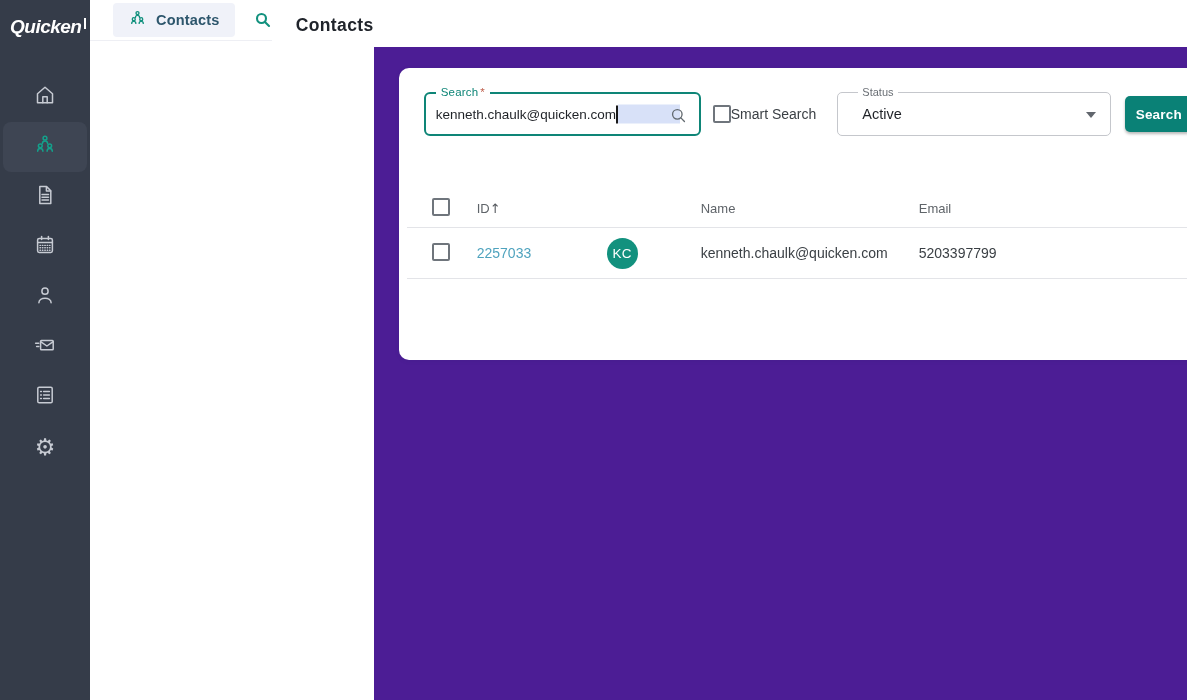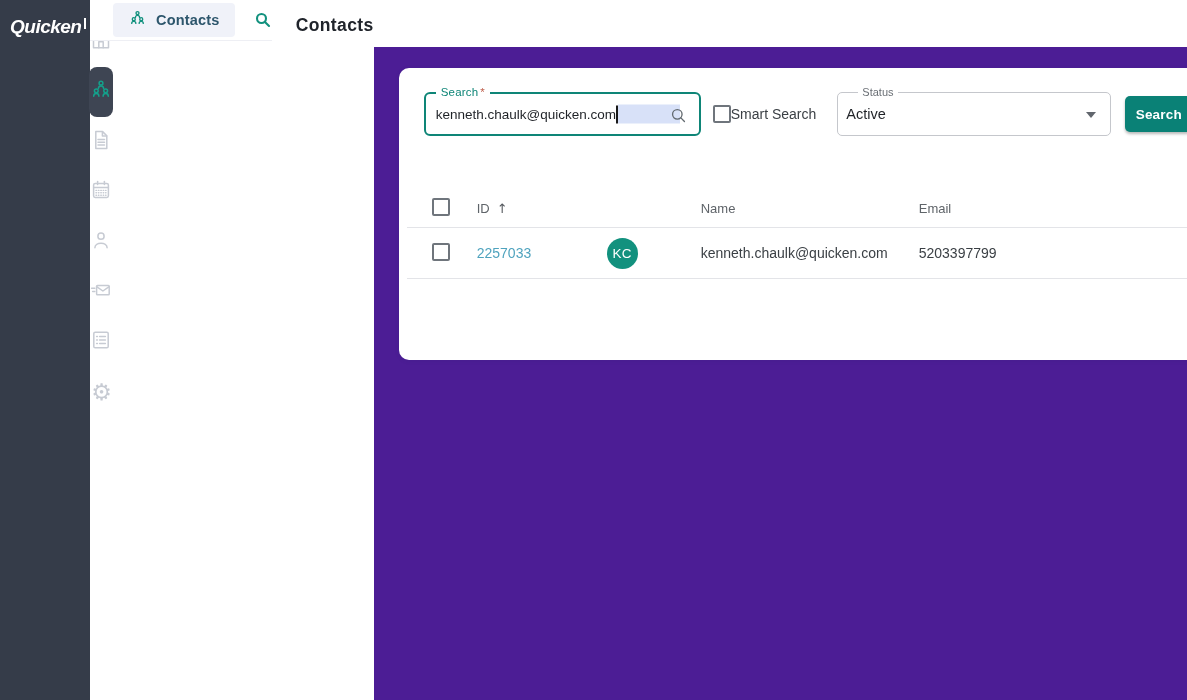--- a/index.html
+++ b/index.html
@@ -1,21 +1,21 @@
 <!DOCTYPE html>
 <html><head>
 <meta charset="utf-8">
 <style>
   * { margin:0; padding:0; box-sizing:border-box; }
   html,body { width:1187px; height:700px; overflow:hidden; background:#fff;
               font-family:"Liberation Sans", sans-serif; }
   .app { display:flex; width:1187px; height:700px; }
 
   
-  .sidebar { width:90px; background:#353C49; flex:0 0 90px; display:flex; flex-direction:row; }
+  .sidebar { width:90px; background:#353C49; flex:0 0 90px; display:flex; flex-direction:column; }
   .logo { height:55px; padding:16px 0 0 10px; color:#fff; font-size:19px; font-weight:800;
           font-style:italic; letter-spacing:-0.5px; display:flex; align-items:flex-start; }
   .logo-mark { display:inline-block; width:2px; height:11px; background:#fff; margin:2px 0 0 3px; }
   .nav { margin-top:17px; display:flex; flex-direction:column; }
   .nav-item { height:50px; margin:0 3px; display:flex; align-items:center; justify-content:center;
               border-radius:8px; cursor:pointer; }
   .nav-item.active { background:#3E4553; }
   .gear-glyph { font-family:"DejaVu Sans", sans-serif; font-size:23px; color:#C7CBD3; line-height:1; }
 
   
@@ -51,38 +51,38 @@
 
   .smart-search { display:flex; align-items:center; margin-left:12px; cursor:pointer; }
   .checkbox { display:inline-block; width:18px; height:18px; border:2px solid #6F757C;
               border-radius:2px; background:#fff; cursor:pointer; flex:0 0 18px; }
   .smart-label { font-size:14px; color:#3A3F44; }
 
   .status-field { position:relative; width:274px; height:44px; border:1px solid #C5C7CC;
                   border-radius:5px; margin-left:21px; background:#fff; cursor:pointer; }
   .status-label { position:absolute; top:-7px; left:20px; background:#fff; padding:0 4px;
                   font-size:11px; color:#6A6F75; }
-  .status-value { position:absolute; left:8px; top:50%; transform:translateY(-50%);
+  .status-value { position:absolute; left:24px; top:50%; transform:translateY(-50%);
                   font-size:14.5px; color:#1F2227; }
   .dd-caret { position:absolute; right:14px; top:19px; width:0; height:0;
               border-left:5px solid transparent; border-right:5px solid transparent;
               border-top:6px solid #61666D; }
 
   .search-btn { margin-left:14px; width:67px; height:36px; background:#0A8176; color:#fff;
                 border:none; border-radius:5px; font-family:"Liberation Sans",sans-serif;
                 font-size:13.5px; font-weight:700; letter-spacing:.2px; cursor:pointer;
                 box-shadow:0 2px 3px rgba(0,0,0,.28); }
 
   
   .table { margin:54px 0 0 8px; }
   .trow { display:grid; grid-template-columns:70px 117px 107px 218px 375px 1fr; align-items:center; }
   .thead { height:38px; border-bottom:1px solid #E3E4E8; font-size:13px; color:#5F6469; }
   .tbody { height:51px; border-bottom:1px solid #E3E4E8; font-size:14px; color:#3B4045; }
   .cell-check { padding-left:25px; }
-  .id-head { display:flex; align-items:center; gap:7px; }
+  .id-head { display:flex; align-items:center; }
   .sort-arrow { font-family:"DejaVu Sans",sans-serif; font-size:13px; color:#54585D; }
   .avatar { width:31px; height:31px; border-radius:50%; background:#12917E; color:#fff;
             font-size:13.5px; font-weight:500; letter-spacing:.3px; display:flex;
             align-items:center; justify-content:center; margin-left:13px; }
   .cell-link { color:#4FA3BE; text-decoration:none; cursor:pointer; }
 </style>
 </head>
 <body>
 
 <div class="app">

